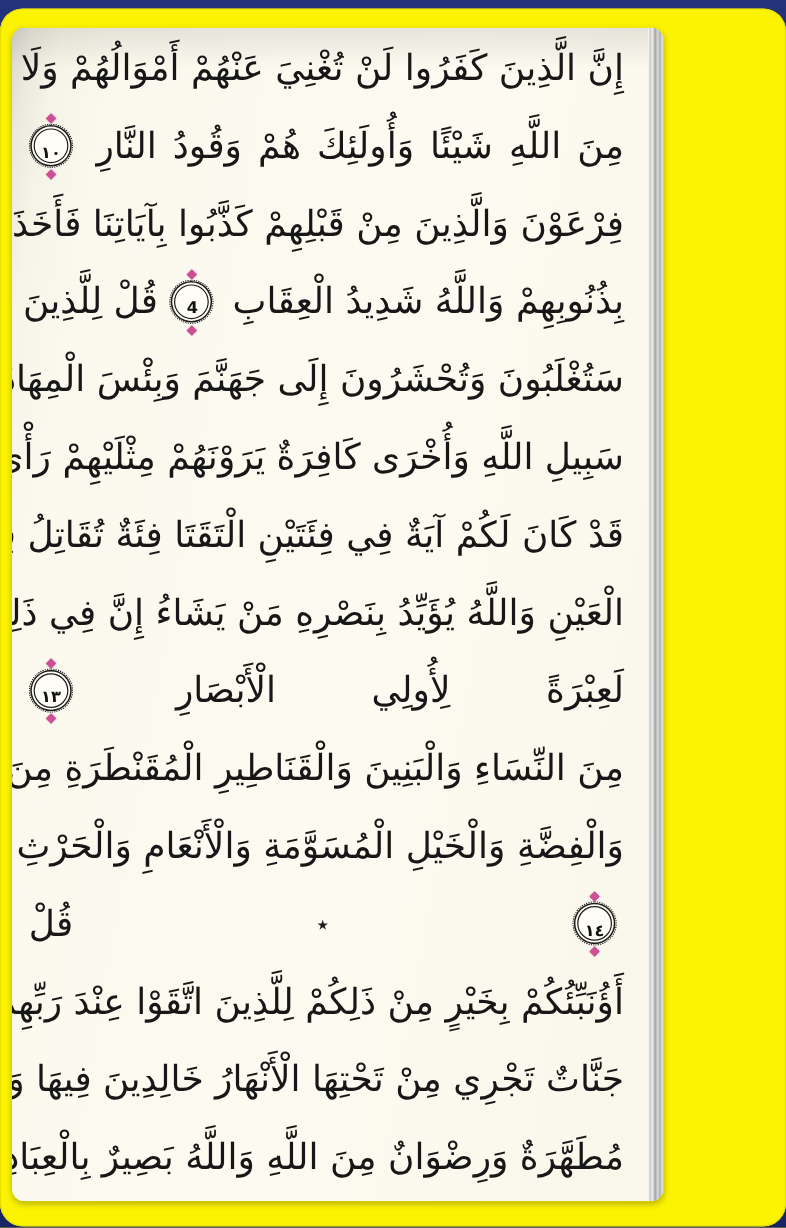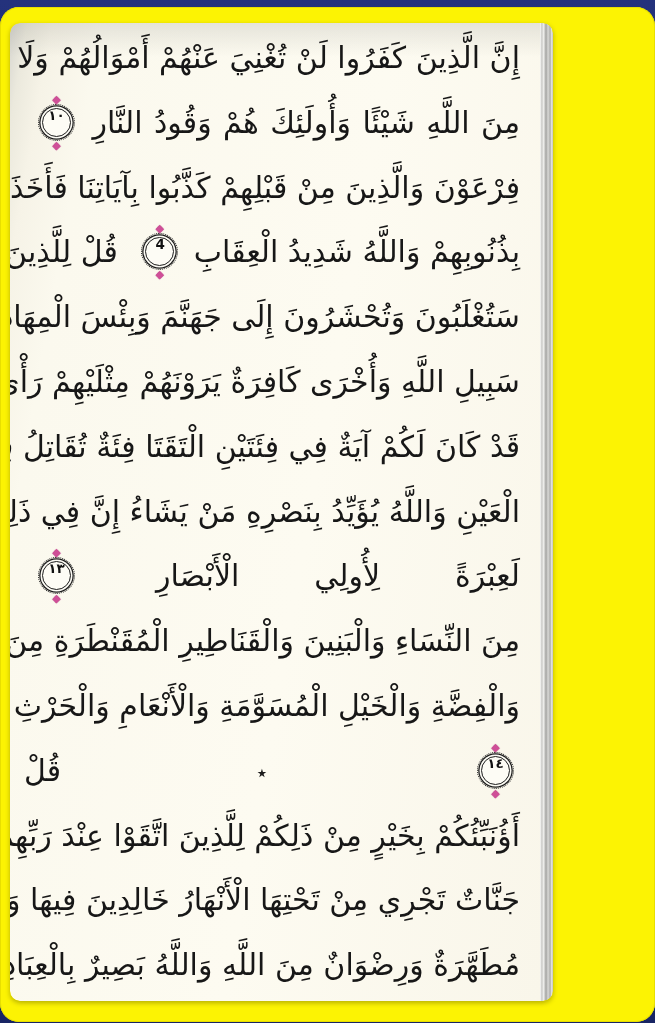--- a/index.html
+++ b/index.html
@@ -55,30 +55,30 @@
     text-align:justify;
     -moz-text-align-last:justify;
     text-align-last:justify;
     white-space:nowrap;
     overflow:visible;
   }
   .qline .t{letter-spacing:0;}
   
   .ayah{
     position:relative;
-    display:inline-flex;align-items:flex-start;justify-content:center;
+    display:inline-flex;align-items:flex-end;justify-content:center;
     width:27px;height:27px;
     border-radius:50%;
     background:#fdfcf5;
     border:1.5px solid #1c1c1c;
     box-shadow:0 0 0 1.5px #fdfcf5,0 0 0 2.8px #1c1c1c;
     outline:1.5px dotted #1c1c1c;
     outline-offset:3.5px;
     vertical-align:middle;
-    margin:0 10px 4px 18px;
+    margin:0 10px 4px 4px;
   }
   .ayah .num{
     font-size:13.5px;font-weight:bold;line-height:1;color:#111;
     letter-spacing:-1px;
   }
   .ayah::before,.ayah::after{
     position:absolute;left:50%;transform:translateX(-50%);
     color:#cf4f97;font-size:11px;line-height:1;
     text-shadow:0 0 1px #a83277;
   }

